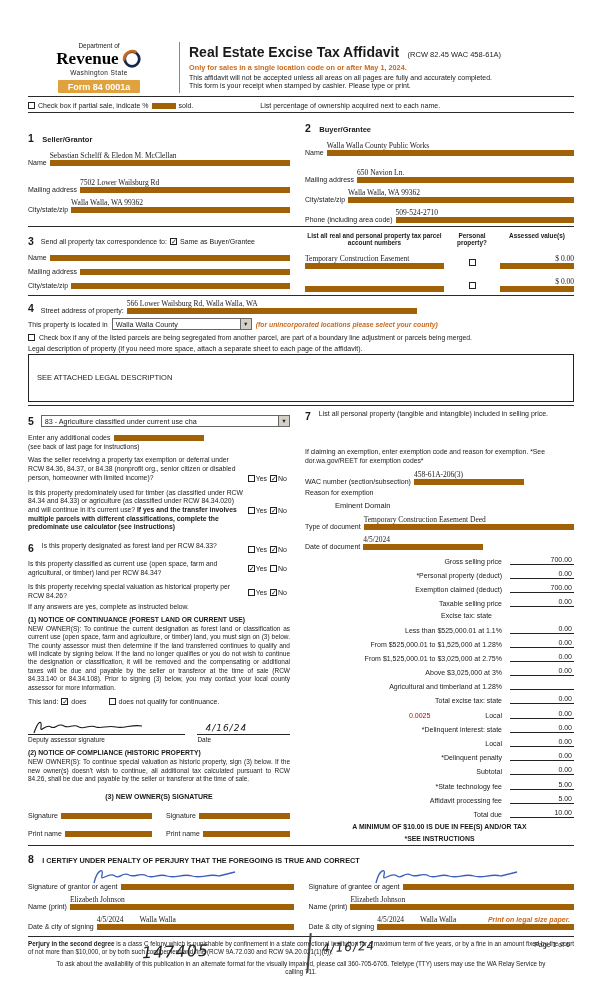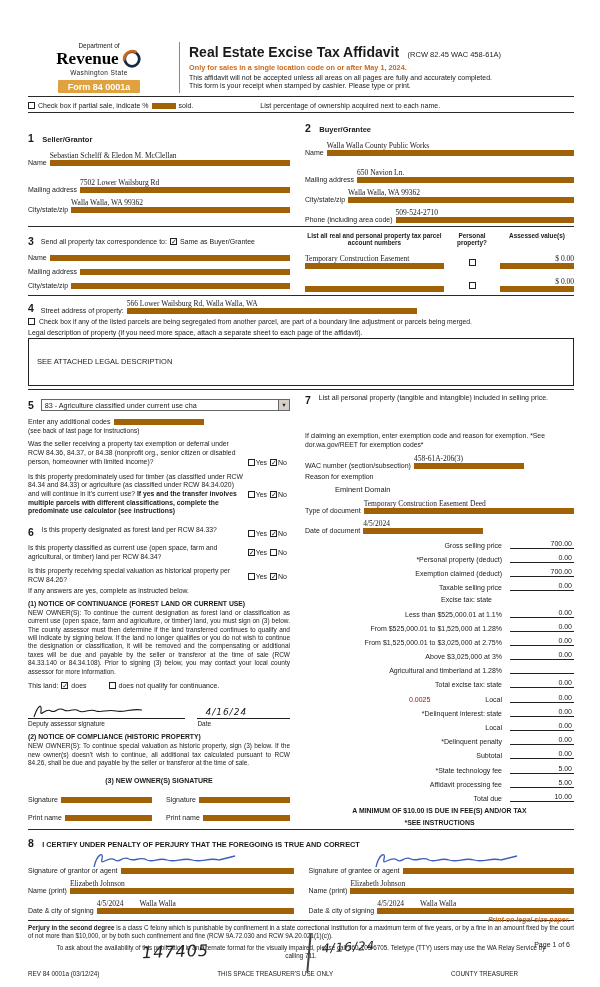--- a/index.html
+++ b/index.html
@@ -242,20 +242,28 @@
   </div>
 
   <div class="hr"></div>
 
   <div>
     <div class="frow" style="margin-top:2px">
       <span class="secnum">4</span>
       <span class="flabel">Street address of property:</span>
       <span class="fill typed w290">566 Lower Wailsburg Rd, Walla Walla, WA</span>
     </div>
+    <div class="s4row2">
+      <span class="flabel">This property is located in</span>
+      <span class="dropdown" style="width:140px">
+        <span class="dd-text f1">Walla Walla County</span>
+        <span class="dd-btn">▼</span>
+      </span>
+      <span class="s4note orange it bold">(for unincorporated locations please select your county)</span>
+    </div>
     <div class="s4row3">
       <span class="cb"></span>
       <span class="flabel" style="white-space:normal; font-size:6.8px;">Check box if any of the listed parcels are being segregated from another parcel, are part of a boundary line adjustment or parcels being merged.</span>
     </div>
     <div class="flabel" style="margin-top:4px">Legal description of property (if you need more space, attach a separate sheet to each page of the affidavit).</div>
     <div class="legalbox">
       <span class="typed">SEE ATTACHED LEGAL DESCRIPTION</span>
     </div>
   </div>
 

